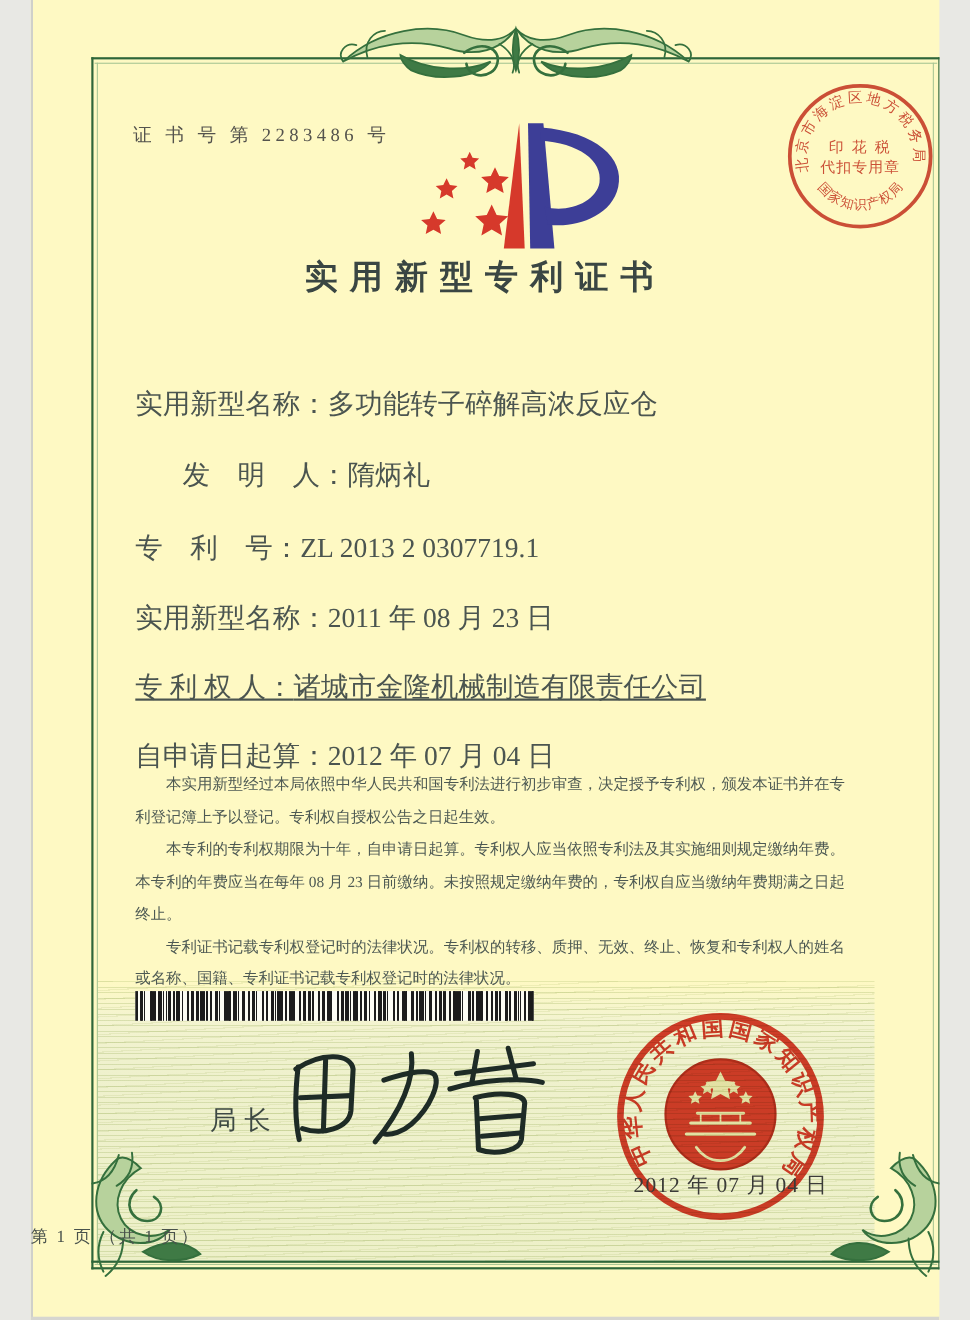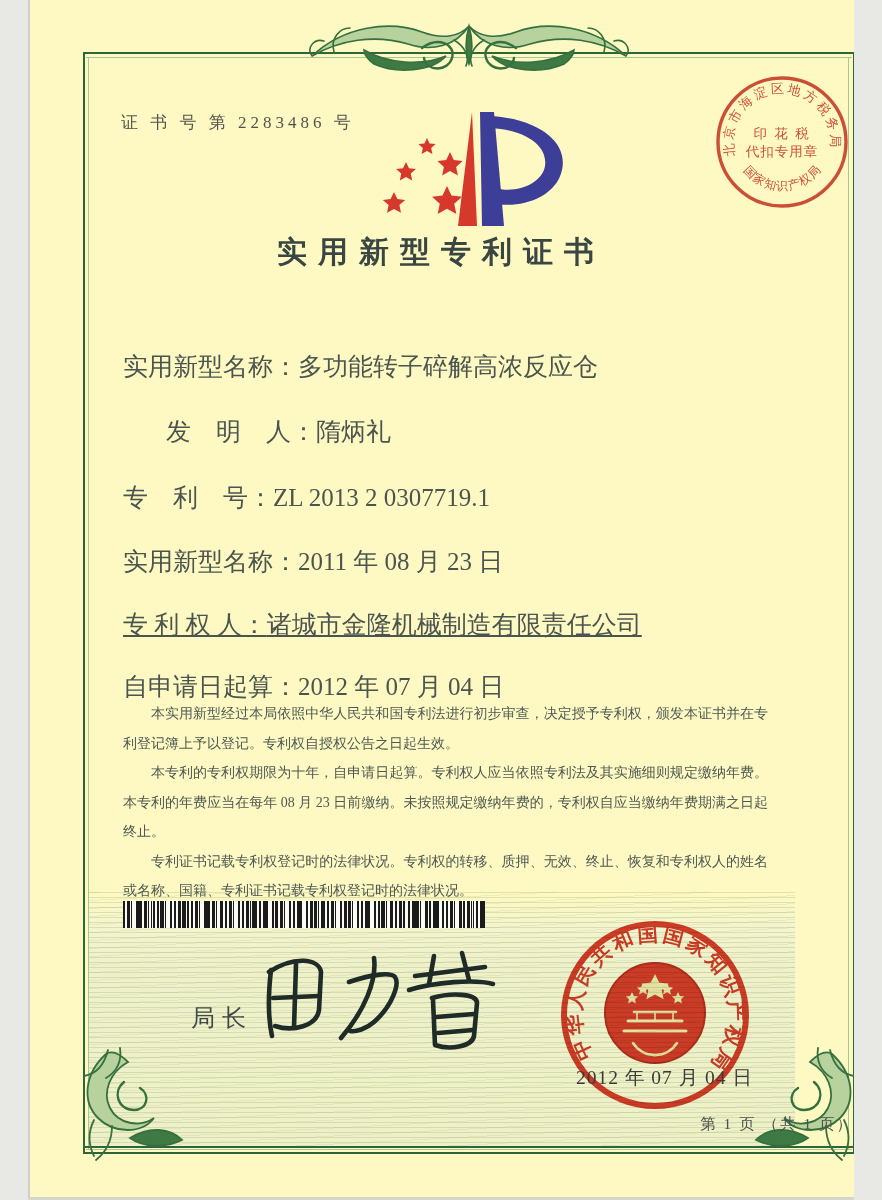--- a/index.html
+++ b/index.html
@@ -33,22 +33,22 @@
          color:#4d5953;text-align:justify;}
   .paras p{margin:0;text-indent:2em;}
   .barcode{position:absolute;left:95px;top:901px;width:362px;height:27px;z-index:3;
     background:
       repeating-linear-gradient(90deg,#1b1b1b 0 2px,rgba(0,0,0,0) 2px 4px,#1b1b1b 4px 7px,rgba(0,0,0,0) 7px 8px,#1b1b1b 8px 9px,rgba(0,0,0,0) 9px 13px,#1b1b1b 13px 15px,rgba(0,0,0,0) 15px 17px),
       repeating-linear-gradient(90deg,rgba(0,0,0,0) 0 5px,#1b1b1b 5px 6px,rgba(0,0,0,0) 6px 14px,#1b1b1b 14px 17px,rgba(0,0,0,0) 17px 23px);
     background-color:#fbfbf3;}
   .signer-title{position:absolute;left:163px;top:1002px;font-size:24px;letter-spacing:7px;color:#3e4944;z-index:4;}
   .signature{position:absolute;left:225px;top:946px;z-index:4;}
   .issue-date{position:absolute;left:548px;top:1064px;font-size:19.5px;letter-spacing:1px;color:#3b3b38;z-index:7;}
-  .page-footer{position:absolute;left:0;right:0;top:1114px;text-align:right;font-size:15.5px;
-               letter-spacing:2px;color:#49524c;z-index:4;padding-left:42px;}
+  .page-footer{position:absolute;left:0;right:0;top:1114px;text-align:left;font-size:15.5px;
+               letter-spacing:2px;color:#49524c;z-index:4;}
 
   .ornament{position:absolute;z-index:2;}
   .stamp{position:absolute;mix-blend-mode:multiply;z-index:6;}
   .logo{position:absolute;left:336px;top:106px;}
   svg text{font-family:"Liberation Serif", serif;}
 </style>
 </head>
 <body>
 
 <div class="page">

